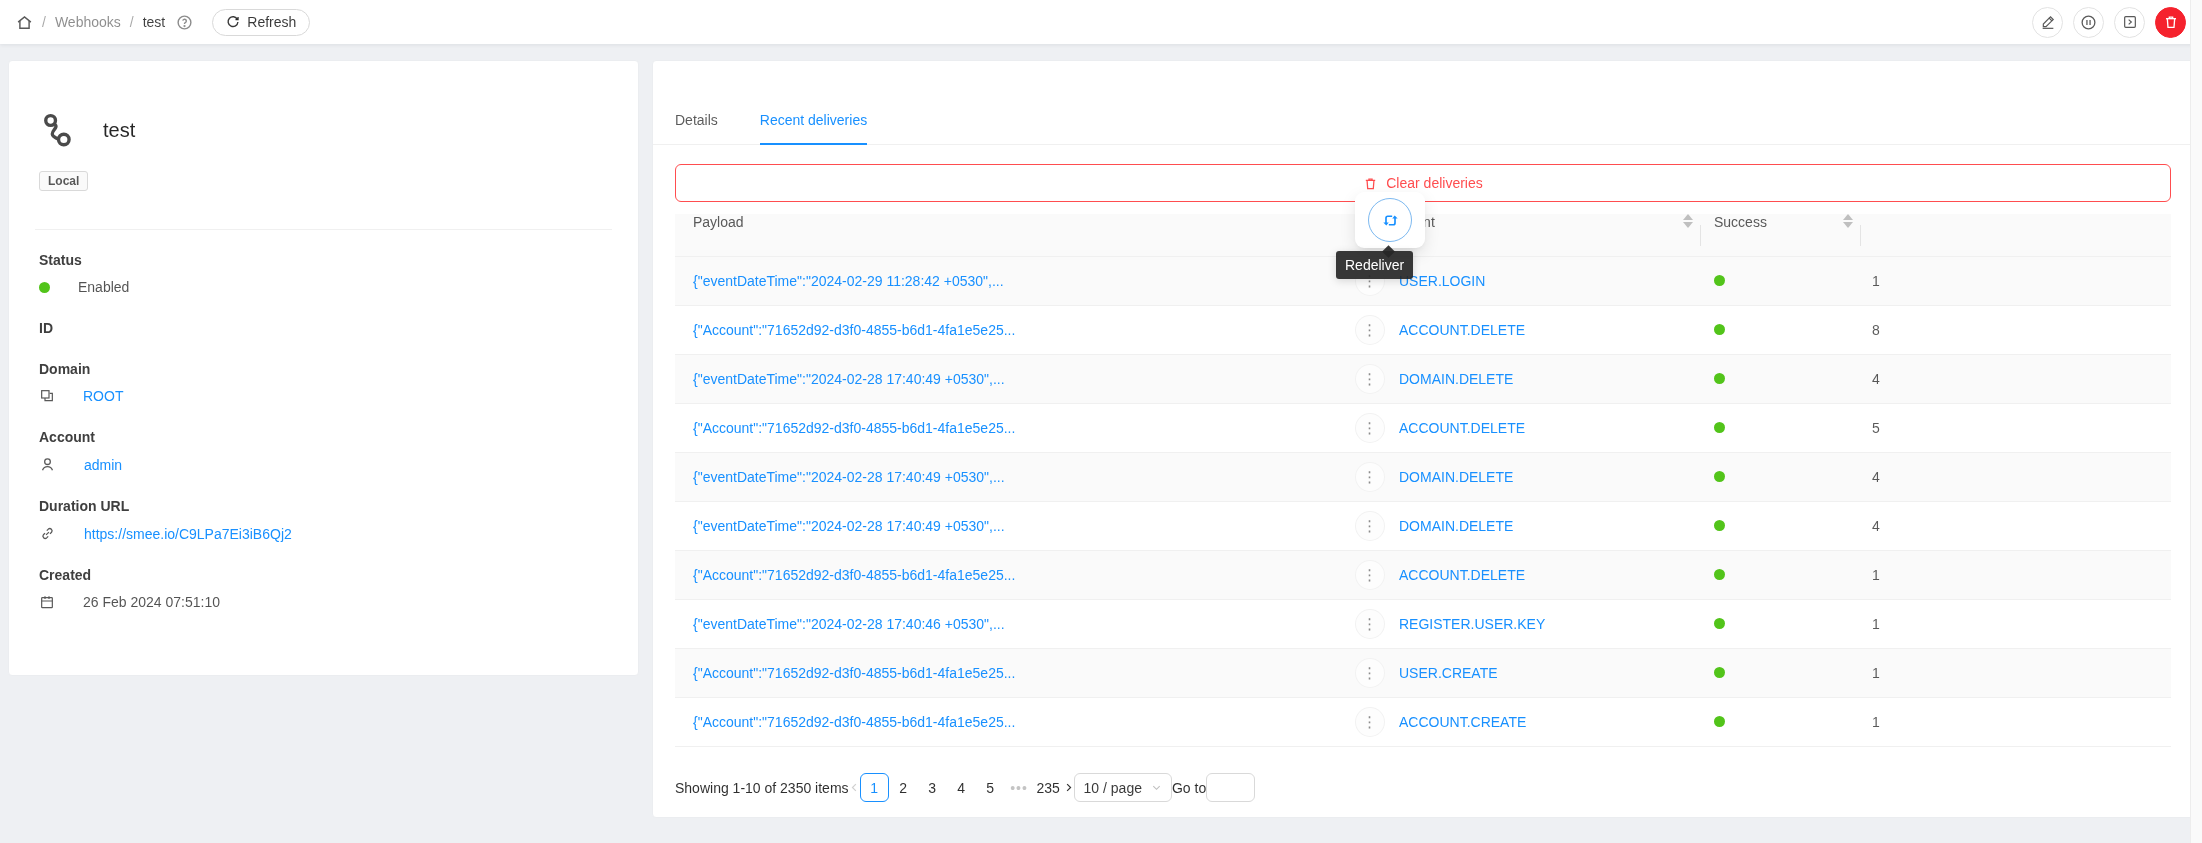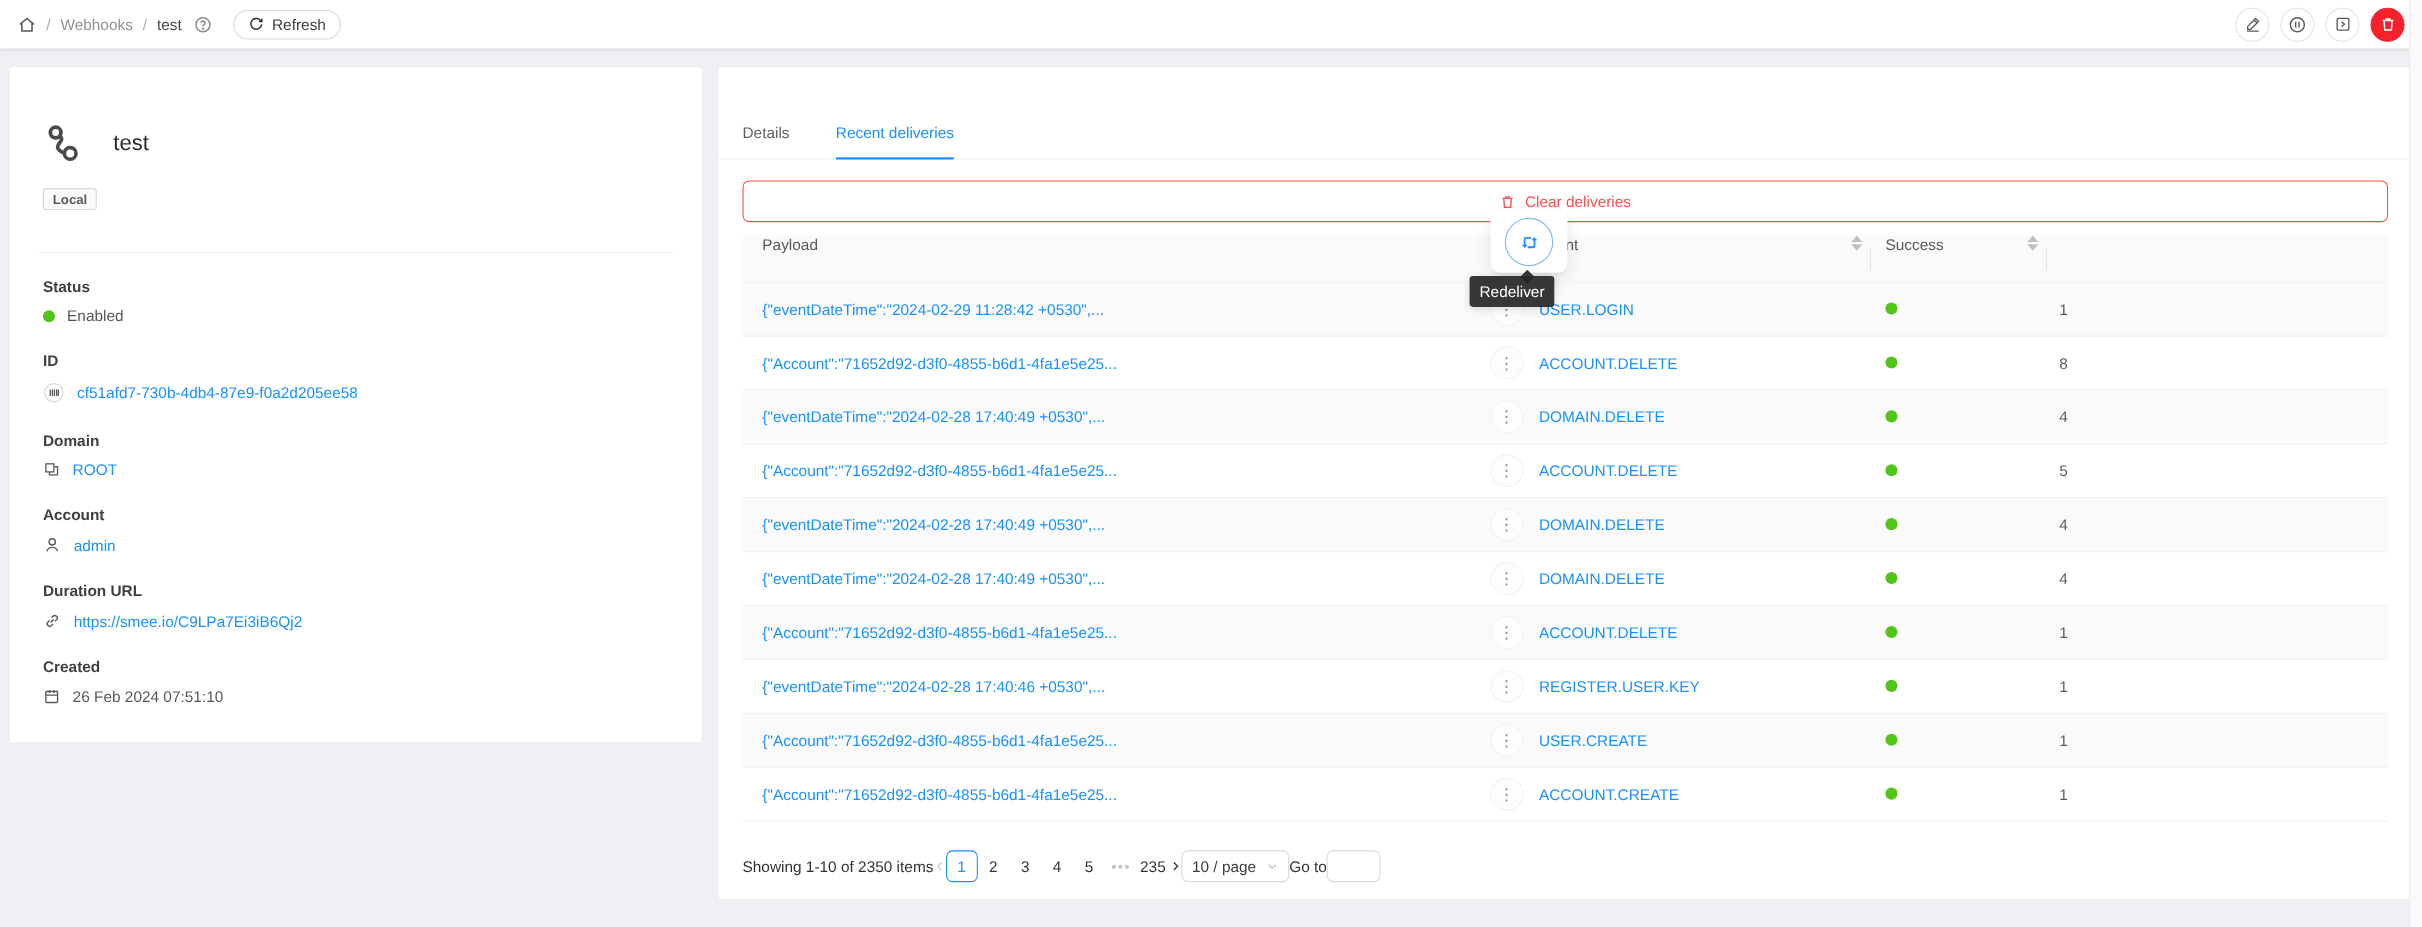--- a/index.html
+++ b/index.html
@@ -32,21 +32,21 @@
 
   
   .wc-head { padding:50px 30px 0; display:flex; align-items:center; gap:26px; }
   .wc-title { font-size:20px; color:rgba(0,0,0,.85); }
   .wc-tag { display:inline-block; margin:22px 0 0 30px; padding:2px 8px; font-size:12px; color:rgba(0,0,0,.65);
             background:#fafafa; border:1px solid #d9d9d9; border-radius:3px;font-weight:bold; }
   .wc-divider { height:1px; background:#f0f0f0; margin:38px 26px 0; }
   .wc-fields { padding:22px 30px 0; }
   .field { margin-bottom:25px; }
   .f-label { font-weight:bold; color:#3f3f3f; margin-bottom:11px; }
-  .f-value { display:flex; align-items:center; gap:11px; color:rgba(0,0,0,.68); }
+  .f-value { display:flex; align-items:center; gap:28px; color:rgba(0,0,0,.68); }
   .f-value .g-icn { color:#595959; }
   .blue { color:#1890ff; }
   .dot { width:11px; height:11px; border-radius:50%; background:#52c41a; display:inline-block; }
 
   
   .tabs { height:84px; border-bottom:1px solid #f0f0f0; display:flex; align-items:flex-end; gap:42px; padding:0 22px; }
   .tab { padding-bottom:15px; color:rgba(0,0,0,.65); border-bottom:2px solid transparent; margin-bottom:-1px; cursor:pointer; }
   .tab.active { color:#1890ff; border-bottom-color:#1890ff; }
 
   .panel-content { padding:19px 22px 0; }
@@ -194,35 +194,20 @@
   <div class="wc-fields">
     <div class="field">
       <div class="f-label">Status</div>
       <div class="f-value">
         <span class="dot"></span>
         <span>Enabled</span>
       </div>
     </div>
     <div class="field">
       <div class="f-label">ID</div>
-      <div class="f-value">
-        <span class="icn g-icn">
-          <svg width="20" height="20" viewBox="0 0 24 24">
-              <circle cx="12" cy="12" r="10" fill="none" stroke="#d9d9d9" stroke-width="1.4"></circle>
-              <g stroke="#555" stroke-width="1.4">
-                <path d="M8 8.5v7"></path>
-                <path d="M10.4 8.5v7"></path>
-                <path d="M12.6 8.5v7"></path>
-                <path d="M15 8.5v7"></path>
-                <path d="M16.8 8.5v7"></path>
-              </g>
-            </svg>
-        </span>
-        <a class="blue">cf51afd7-730b-4db4-87e9-f0a2d205ee58</a>
-      </div>
     </div>
     <div class="field">
       <div class="f-label">Domain</div>
       <div class="f-value">
         <span class="icn g-icn">
           <svg width="16" height="16" viewBox="0 0 24 24" fill="none" stroke="currentColor" stroke-width="1.8">
               <rect x="4" y="4" width="11" height="11"></rect>
               <path d="M9 15v4h11V8h-4"></path>
             </svg>
         </span>

